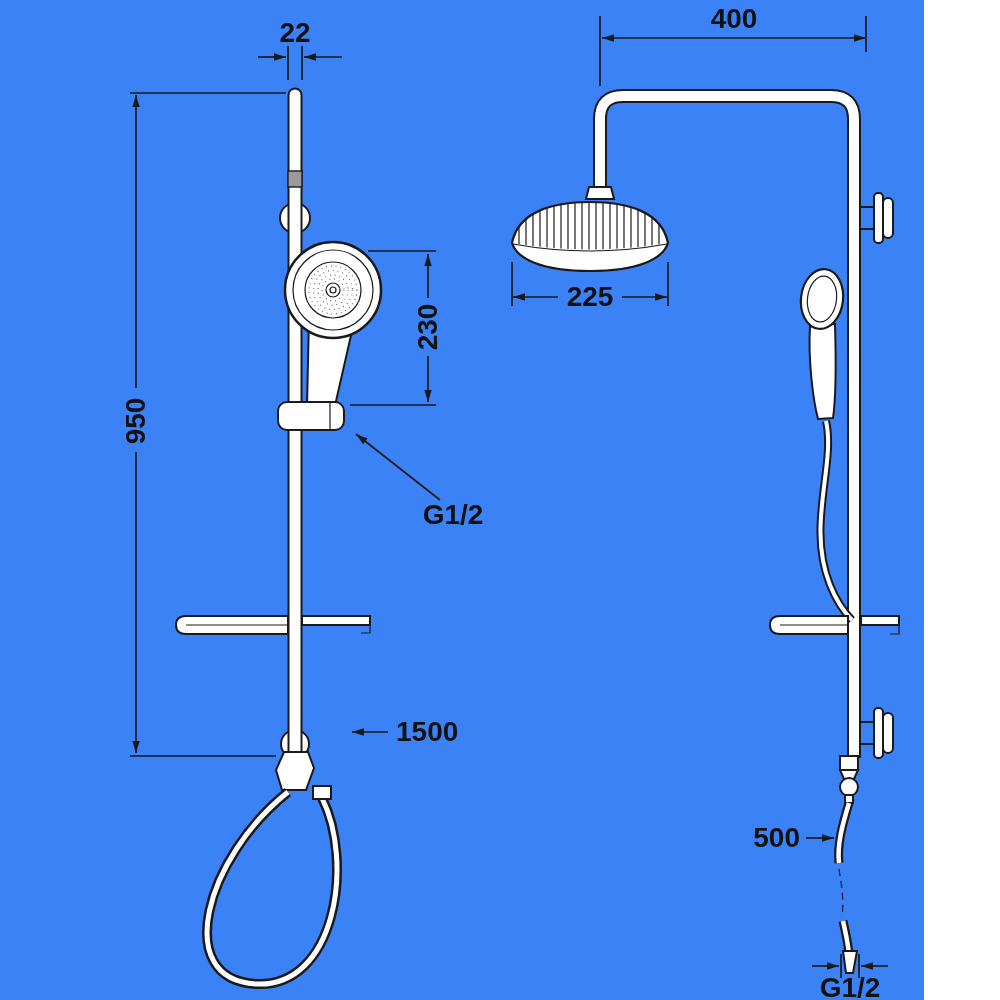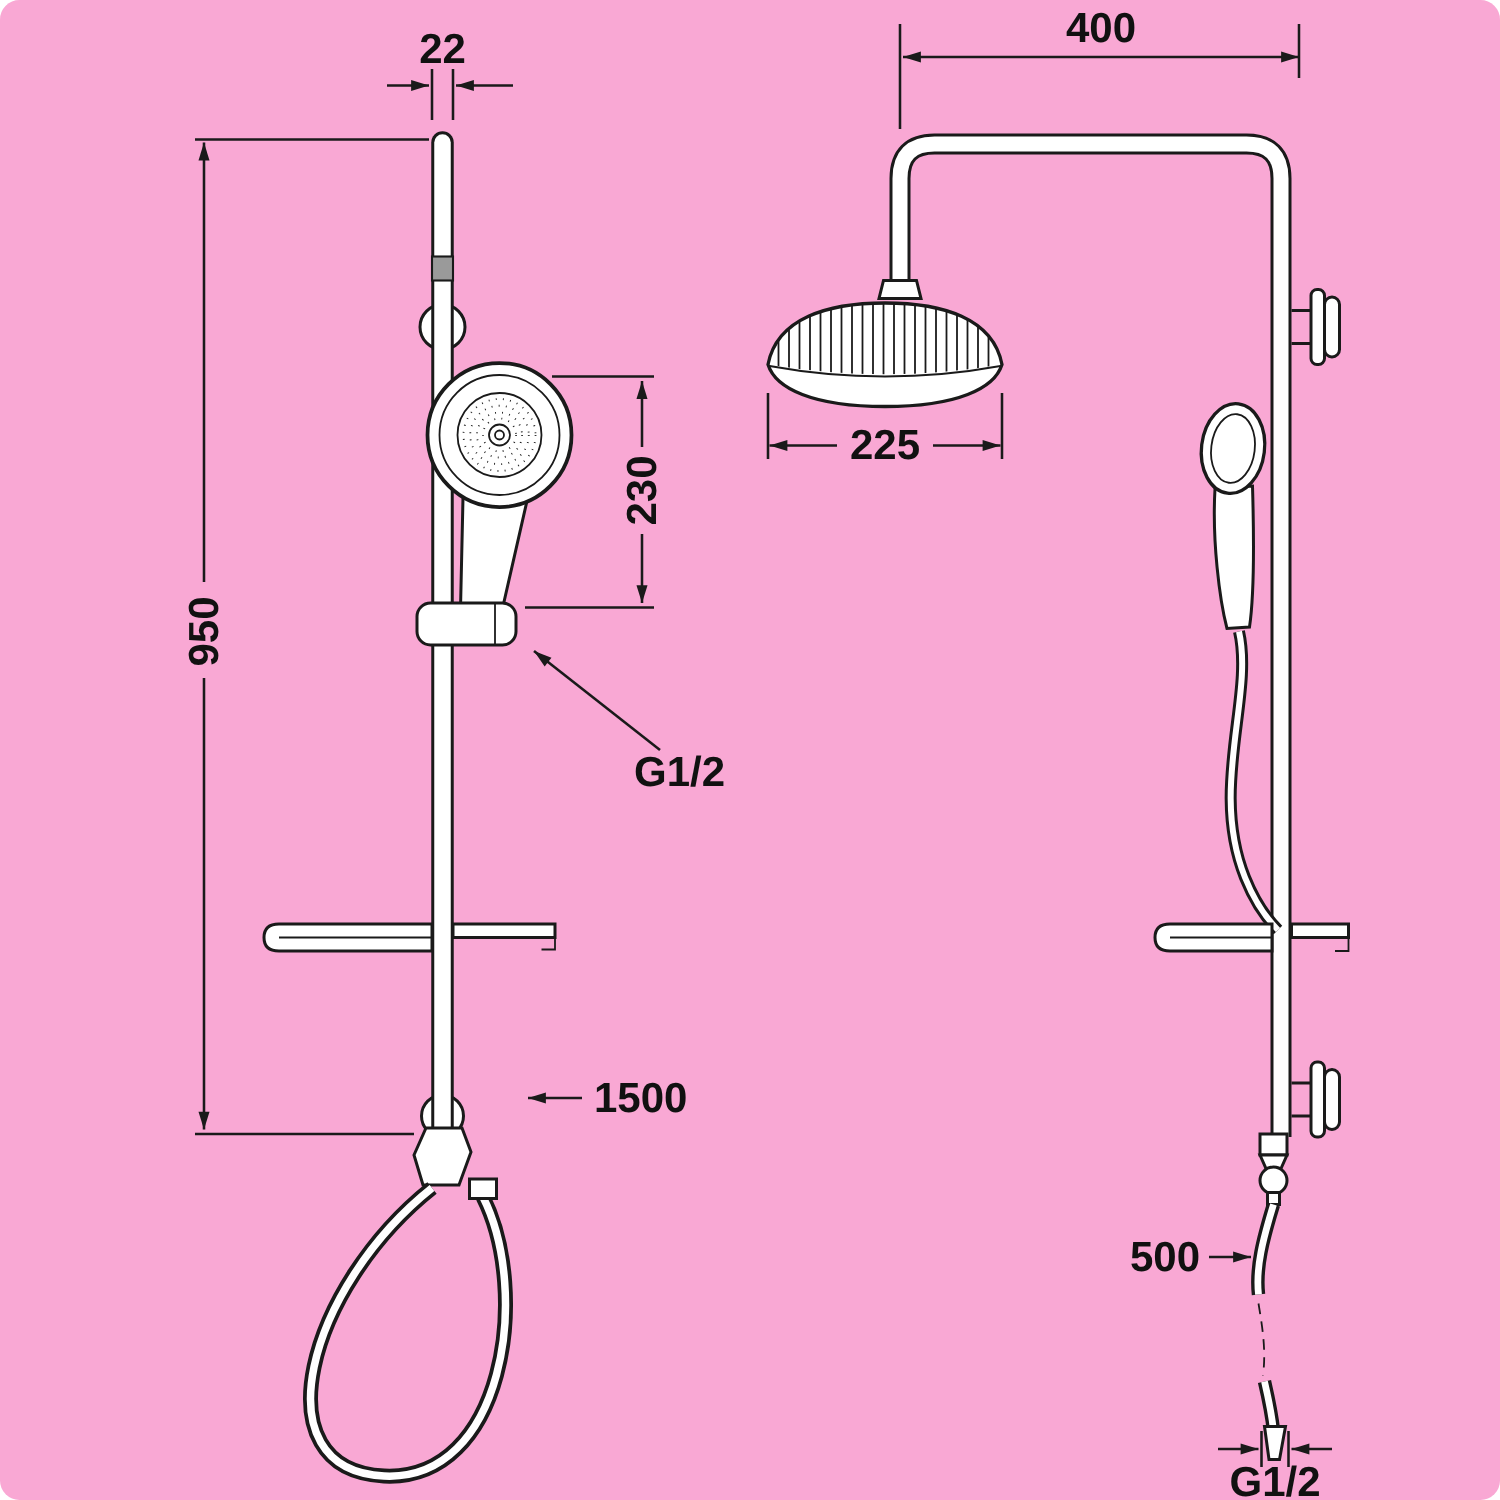--- a/index.html
+++ b/index.html
@@ -1,16 +1,16 @@
 <!DOCTYPE html>
 <html><head>
 <meta charset="utf-8">
 <style>
   html,body{margin:0;padding:0;background:#ffffff;}
-  #stage{position:relative;width:1000px;height:1000px;background:#f9a8d4;overflow:hidden;border-radius:13px;}
+  #stage{position:relative;width:924px;height:1000px;background:#3b82f6;overflow:hidden;}
   svg{position:absolute;inset:0;}
   .ln{stroke:#1a1a1a;stroke-width:2;fill:none;}
   .thin{stroke:#1a1a1a;stroke-width:1.2;fill:none;}
   .dim{stroke:#1a1a1a;stroke-width:1.7;fill:none;}
   .white{fill:#ffffff;}
   .tubeO{stroke:#1a1a1a;fill:none;}
   .tubeI{stroke:#ffffff;fill:none;}
   .txt{font-family:"Liberation Sans",sans-serif;font-weight:bold;font-size:28px;fill:#111111;}
 </style>
 </head>

